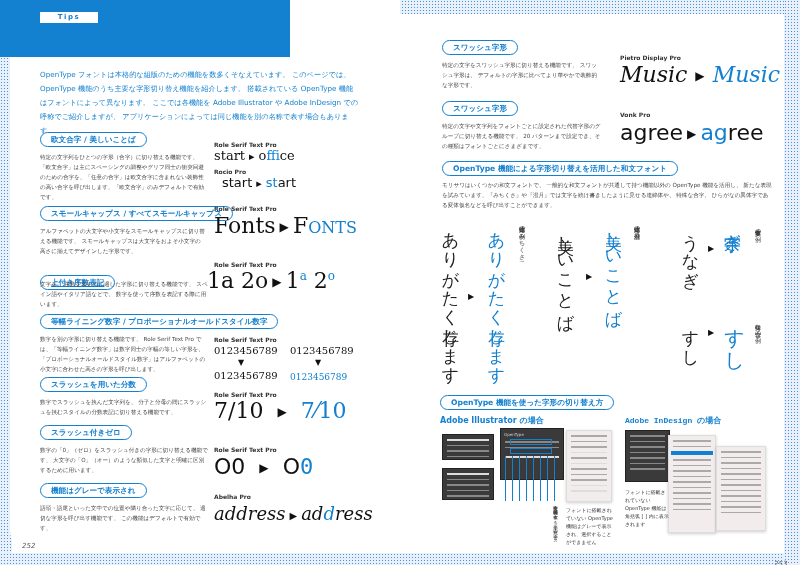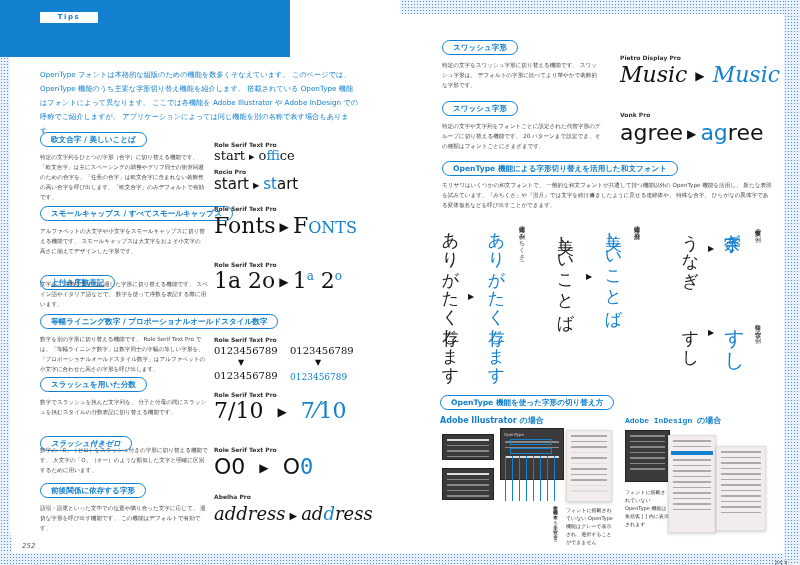--- a/index.html
+++ b/index.html
@@ -77,63 +77,63 @@
 
 <div class="intro">OpenType フォントは本格的な組版のための機能を数多くそなえています。 このページでは、 OpenType 機能のうち主要な字形切り替え機能を紹介します。 搭載されている OpenType 機能はフォントによって異なります。 ここでは各機能を Adobe Illustrator や Adobe InDesign での呼称でご紹介しますが、 アプリケーションによっては同じ機能を別の名称で表す場合もあります。</div>
 
 <div class="pill" style="left:40px;top:132px;">欧文合字 / 美しいことば</div>
 <div class="desc" style="left:40px;top:152px;width:165px;">特定の文字列をひとつの字形（合字）に切り替える機能です。「欧文合字」は主にスペーシングの調整やグリフ同士の衝突回避のための合字を、「任意の合字」は欧文合字に含まれない装飾性の高い合字を呼び出します。「欧文合字」のみデフォルトで有効です。</div>
 <div class="fontname" style="left:214px;top:141px;">Role Serif Text Pro</div>
 <div class="sample" style="left:214px;top:148px;font-size:13px;">
   <span>start</span><span class="arr">▶</span><span>o</span><span class="blue">ffi</span><span>ce</span>
 </div>
 <div class="fontname" style="left:214px;top:168px;">Rocio Pro</div>
-<div class="sample" style="left:214px;top:175px;font-size:15px;font-family:'DejaVu Sans',sans-serif;">
+<div class="sample" style="left:222px;top:175px;font-size:13px;font-family:'DejaVu Sans',sans-serif;">
   <span>start</span><span class="arr">▶</span><span class="blue">st</span><span>art</span>
 </div>
 
 <div class="pill" style="left:40px;top:206px;">スモールキャップス / すべてスモールキャップス</div>
 <div class="desc" style="left:40px;top:226px;width:165px;">アルファベットの大文字や小文字をスモールキャップスに切り替える機能です。 スモールキャップスは大文字をおよそ小文字の高さに揃えてデザインした字形です。</div>
 <div class="fontname" style="left:214px;top:205px;">Role Serif Text Pro</div>
 <div class="sample" style="left:214px;top:213px;font-size:22px;">
   <span>Fonts</span><span class="arr">▶</span><span>F</span><span class="blue" style="font-size:16px;">ONTS</span>
 </div>
 
 <div class="pill" style="left:40px;top:275px;text-decoration:underline;">上付き序数表記</div>
 <div class="desc" style="left:40px;top:279px;width:168px;">文字を、 序数を表すのに適した字形に切り替える機能です。 スペイン語やイタリア語などで、 数字を使って序数を表記する際に用います。</div>
 <div class="fontname" style="left:214px;top:261px;">Role Serif Text Pro</div>
-<div class="sample" style="left:214px;top:268px;font-size:22px;text-align:center;">
+<div class="sample" style="left:207px;top:268px;font-size:22px;text-align:center;">
   <span>1a 2o</span><span class="arr">▶</span><span>1</span><sup class="blue" style="font-size:12px;">a</sup> <span>2</span><sup class="blue" style="font-size:12px;">o</sup>
 </div>
 
 <div class="pill" style="left:40px;top:314px;">等幅ライニング数字 / プロポーショナルオールドスタイル数字</div>
 <div class="desc" style="left:40px;top:334px;width:168px;">数字を別の字形に切り替える機能です。 Role Serif Text Pro では、「等幅ライニング数字」は数字同士の字幅の等しい字形を、「プロポーショナルオールドスタイル数字」はアルファベットの小文字に合わせた高さの字形を呼び出します。</div>
 <div class="fontname" style="left:214px;top:336px;">Role Serif Text Pro</div>
 <div class="sample" style="left:214px;top:345px;font-size:10px;">0123456789</div>
 <div class="tri" style="left:238px;top:358px;">▼</div>
 <div class="sample" style="left:214px;top:370px;font-size:10px;">0123456789</div>
 <div class="sample" style="left:290px;top:345px;font-size:10px;">0123456789</div>
 <div class="tri" style="left:315px;top:358px;">▼</div>
 <div class="sample blue" style="left:290px;top:372px;font-size:9px;color:#1380d0;">0123456789</div>
 
 <div class="pill" style="left:40px;top:377px;">スラッシュを用いた分数</div>
 <div class="desc" style="left:40px;top:397px;width:168px;">数字でスラッシュを挟んだ文字列を、 分子と分母の間にスラッシュを挟むスタイルの分数表記に切り替える機能です。</div>
 <div class="fontname" style="left:214px;top:391px;">Role Serif Text Pro</div>
 <div class="sample" style="left:214px;top:398px;font-size:22px;text-align:center;">
   <span>7/10</span><span class="arr" style="margin:0 14px;">▶</span><span class="blue">7⁄10</span>
 </div>
 
-<div class="pill" style="left:40px;top:436px;font-style:italic;">スラッシュ付きゼロ</div>
+<div class="pill" style="left:40px;top:425px;">スラッシュ付きゼロ</div>
 <div class="desc" style="left:40px;top:445px;width:168px;">数字の「0」（ゼロ）をスラッシュ付きの字形に切り替える機能です。 大文字の「O」（オー）のような類似した文字と明確に区別するために用います。</div>
 <div class="fontname" style="left:214px;top:446px;">Role Serif Text Pro</div>
 <div class="sample" style="left:214px;top:454px;font-size:22px;font-family:'DejaVu Sans',sans-serif;">
   <span>O0</span><span class="arr" style="margin:0 14px;">▶</span><span>O</span><span class="blue" style="font-family:'DejaVu Sans Mono',monospace;">0</span>
 </div>
 
-<div class="pill" style="left:40px;top:483px;">前後関係に依存する字形</div>
+<div class="pill" style="left:40px;top:483px;">機能はグレーで表示され</div>
 <div class="desc" style="left:40px;top:503px;width:168px;">語頭・語尾といった文中での位置や隣り合った文字に応じて、 適切な字形を呼び出す機能です。 この機能はデフォルトで有効です。</div>
 <div class="fontname" style="left:214px;top:493px;">Abelha Pro</div>
 <div class="sample" style="left:214px;top:503px;font-size:18px;font-style:italic;">
   <span>address</span><span class="arr" style="font-style:normal;">▶</span><span>ad</span><span class="blue">d</span><span>ress</span>
 </div>
 
 <div class="pnum" style="left:22px;top:542px;">252</div>
 
 <div class="pill" style="left:442px;top:40px;">スワッシュ字形</div>
 <div class="desc" style="left:442px;top:60px;width:160px;">特定の文字をスワッシュ字形に切り替える機能です。 スワッシュ字形は、 デフォルトの字形に比べてより華やかで装飾的な字形です。</div>

